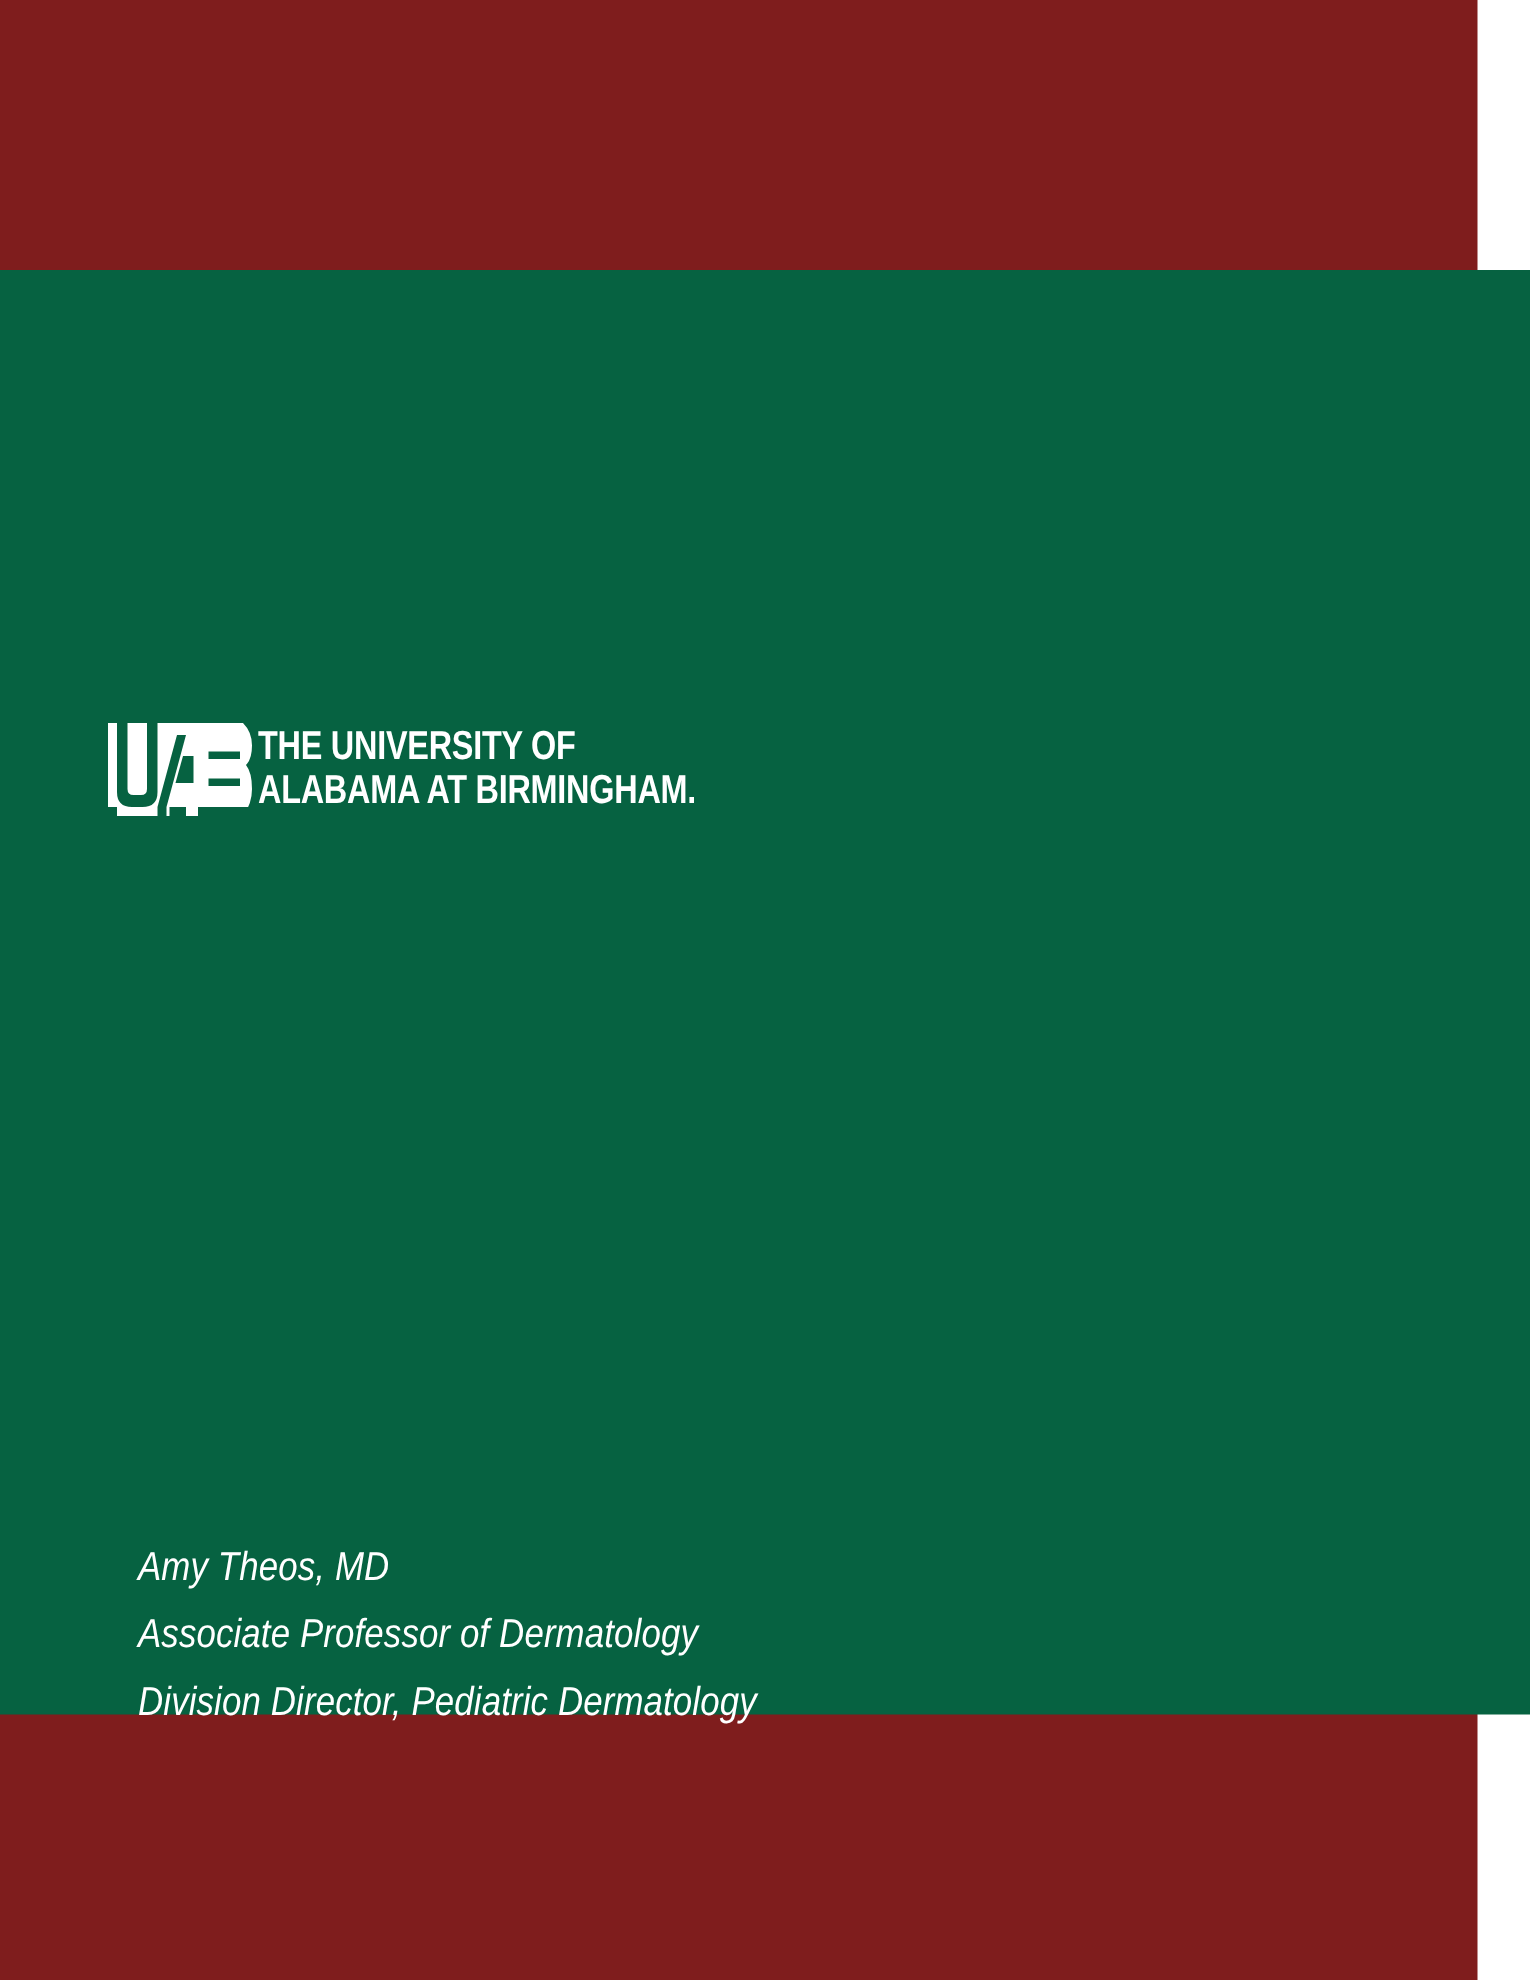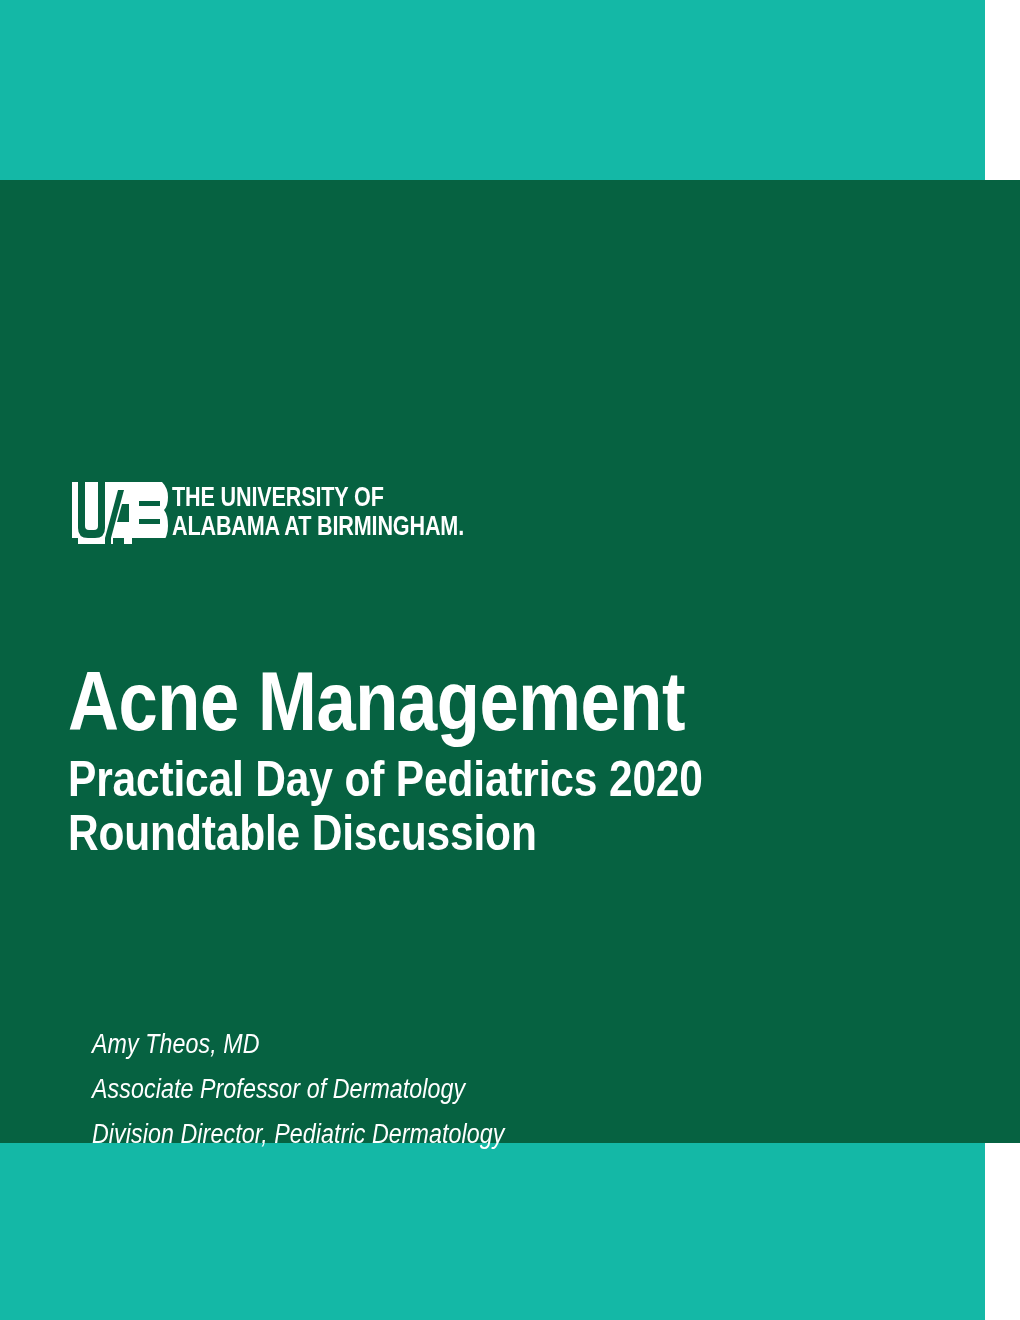--- a/index.html
+++ b/index.html
@@ -14,21 +14,21 @@
     overflow: hidden;
     font-family: "Liberation Sans", "DejaVu Sans", sans-serif;
     -webkit-font-smoothing: antialiased;
   }
 
   
   #page {
     position: relative;
     width: 985px;
     height: 1320px;
-    background: #14b8a6;
+    background: #7f1d1d;
   }
 
   
   #slide {
     position: absolute;
     left: 0;
     top: 180px;
     width: 1020px;
     height: 963px;
     background: #066241;
@@ -156,27 +156,20 @@
 
           <path fill="#066241" d="M39 56 L52 8 L46 8 L33 56 Z"></path>
         </svg>
       </span>
       <span class="wordmark">
         <span class="wm-line">THE UNIVERSITY OF</span>
         <span class="wm-line">ALABAMA AT BIRMINGHAM.</span>
       </span>
     </div>
 
-    <div id="title-block">
-      <h1 id="slide-title">Acne Management</h1>
-      <ul id="subtitle-list">
-        <li class="subtitle-line">Practical Day of Pediatrics 2020</li>
-        <li class="subtitle-line">Roundtable Discussion</li>
-      </ul>
-    </div>
 
     <div id="presenter-block">
       <div class="presenter-line">Amy Theos, MD</div>
       <div class="presenter-line">Associate Professor of Dermatology</div>
       <div class="presenter-line">Division Director, Pediatric Dermatology</div>
     </div>
 
   </div>
 </div>
 

